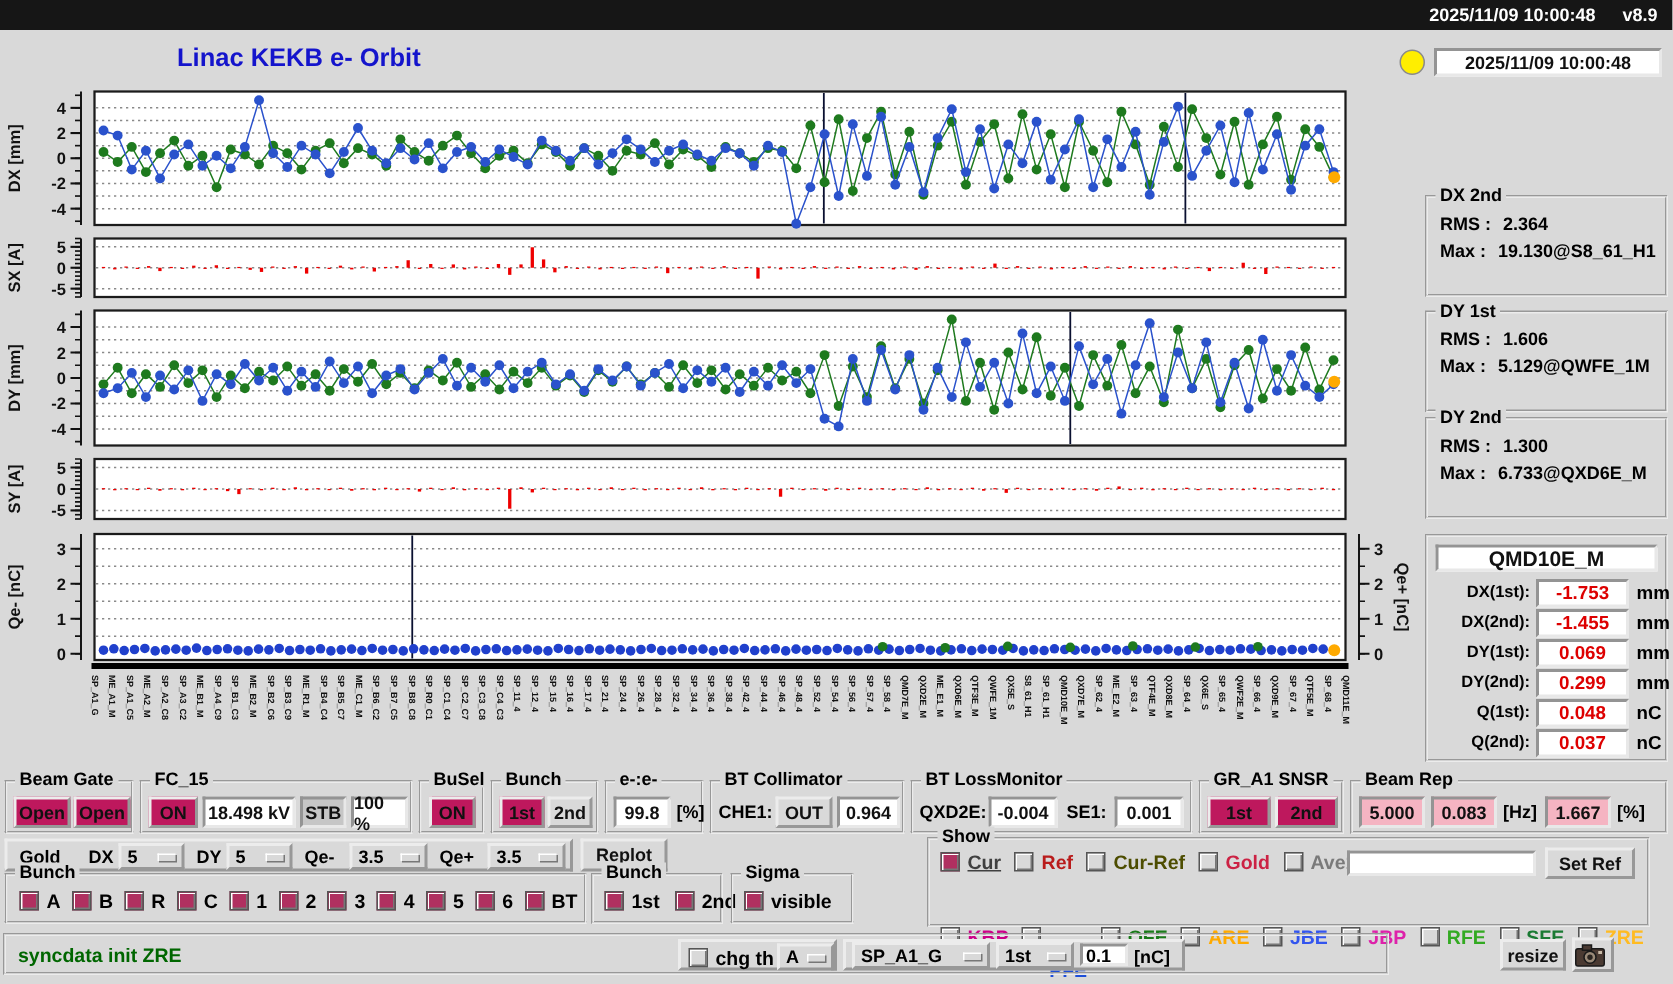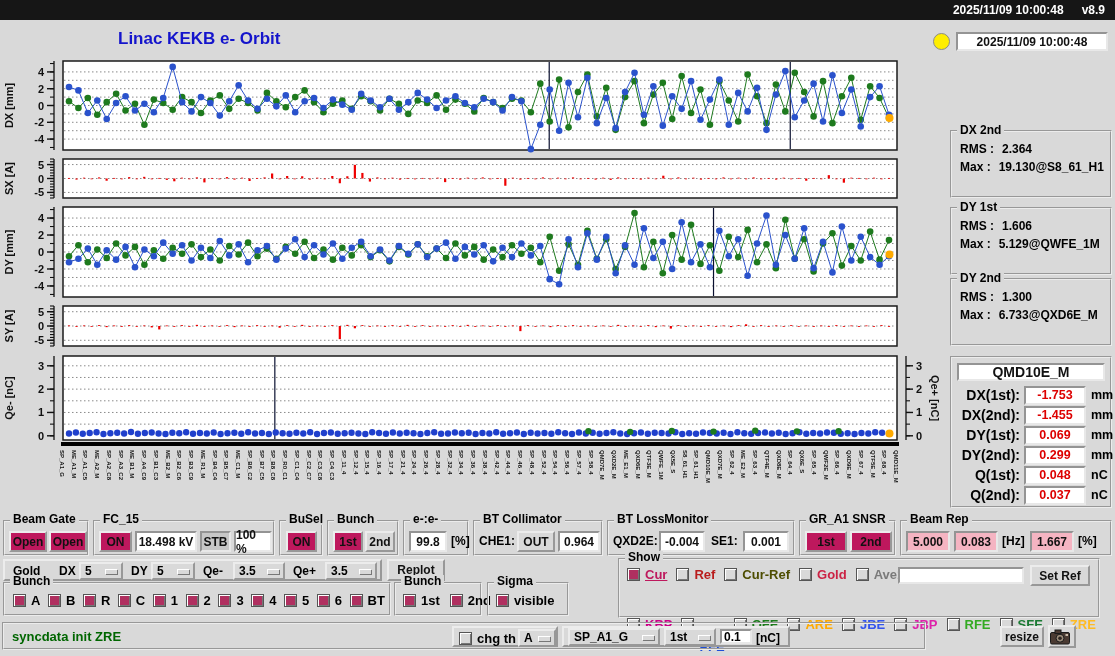--- a/index.html
+++ b/index.html
@@ -36,21 +36,21 @@
   .cb.on{background:#b03060}
   .inp{border:2px inset #e8e8e8;background:#fff;font-family:"Liberation Sans",sans-serif;
        font-weight:bold;font-size:12px;padding:0 2px;box-sizing:border-box}
   .statbox{left:0;width:158px;height:64px;border:2px groove #ececec;position:absolute}
   .statbox b.t{position:absolute;top:-8px;left:5px;background:#d9d9d9;padding:0 3px;
                font-size:12px;line-height:12px}
   .statline{position:relative;margin:0 0 0 8px;padding-top:3.5px;font-size:12px;
             height:14.5px;white-space:nowrap}
   .statline span.v{margin-left:8px}
   .mrow{display:flex;align-items:center;height:20px}
-  .mrow .ml{flex:0 0 68px;text-align:right;font-size:14px}
+  .mrow .ml{flex:0 0 68px;text-align:right;font-size:11px}
   .mrow .mv{flex:0 0 58px;height:15px;margin-left:4px;border:2px inset #e8e8e8;background:#fff;
             color:#dd0000;display:flex;align-items:center;justify-content:center;font-size:12.5px}
   .mrow .mu{margin-left:5px;font-size:12.5px}
   .xlab{position:absolute;top:1px;writing-mode:vertical-rl;font-size:6px;line-height:5px;
         letter-spacing:0;color:#111;font-weight:bold;white-space:nowrap}
   .statusbar{position:absolute;left:2px;top:622px;width:924px;height:28px;
              border:2px groove #ececec;box-sizing:border-box}
   .statusbar>*{position:absolute}
   .msg{left:8px;top:5px;font-size:13px;color:#006600}
   .tframe{border:2px outset #ececec;box-sizing:border-box;background:#d9d9d9}
@@ -1241,21 +1241,21 @@
         <span>visible</span>
       </span>
     </div>
 </div>
 
 <div class="grp" style="left:618px;top:558px;width:482px;height:60px">
   <b class="t">Show</b>
   <div class="showrow" style="left:7px;top:7px">
       <span class="cbitem">
         <span class="cb on"></span>
-        <span style="color: #be185d; text-decoration: underline;">Cur</span>
+        <span style="color: #404040; text-decoration: underline;">Cur</span>
       </span>
       <span class="cbitem">
         <span class="cb"></span>
         <span style="color: #b91c1c;">Ref</span>
       </span>
       <span class="cbitem">
         <span class="cb"></span>
         <span style="color: rgb(77, 77, 0);">Cur-Ref</span>
       </span>
       <span class="cbitem">

